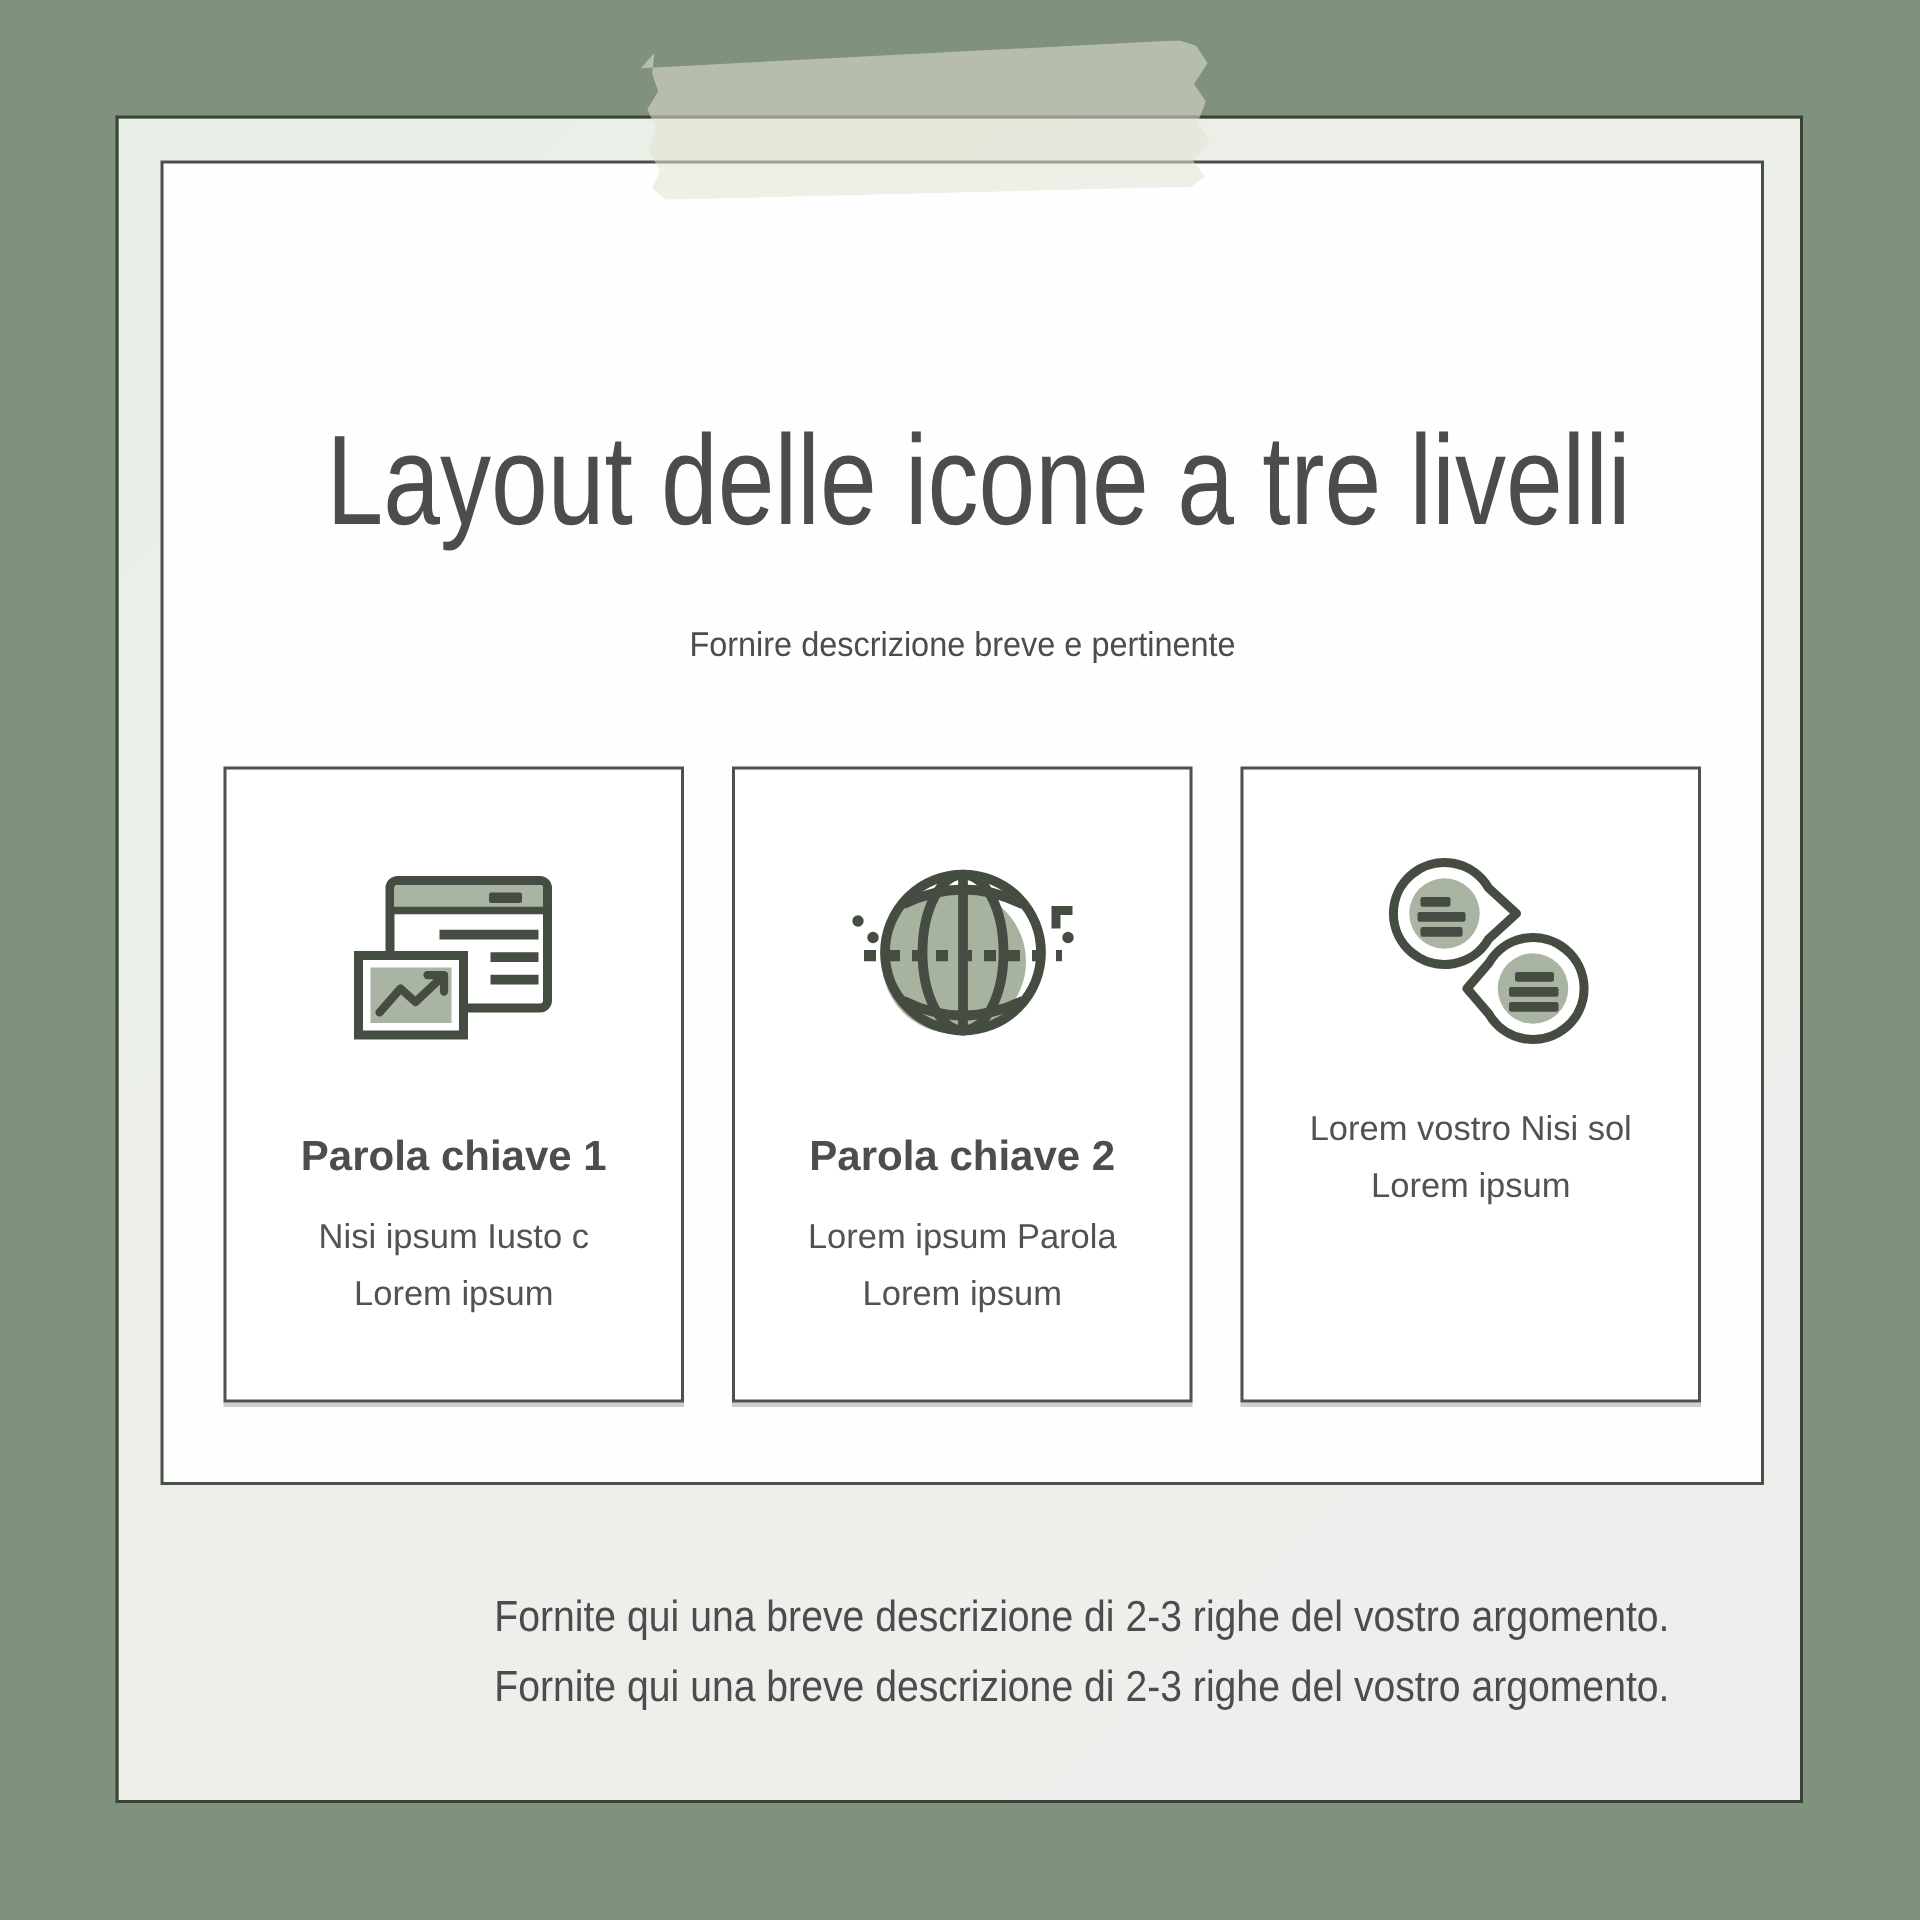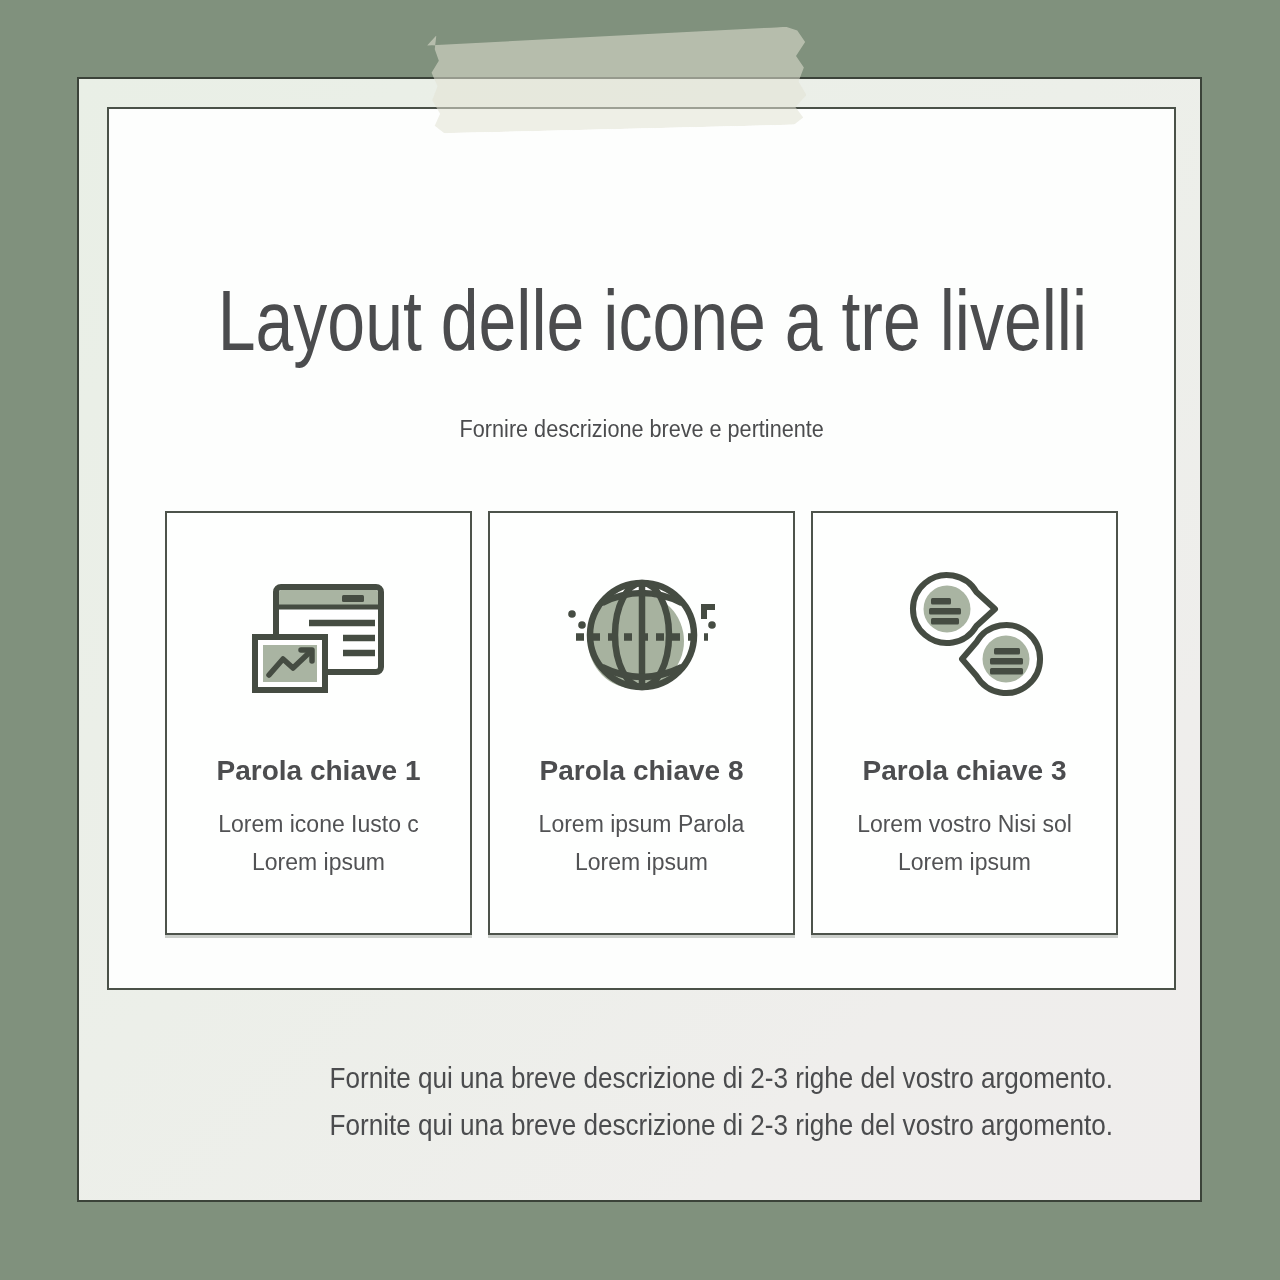--- a/index.html
+++ b/index.html
@@ -36,21 +36,21 @@
   }
   .title .squeeze{display:inline-block;transform:scaleX(.80);transform-origin:center;white-space:nowrap;}
   .subtitle{
     position:absolute;top:297px;left:0;right:0;text-align:center;
     font-size:23px;color:#4b4c4e;margin:10px;
   }
   .subtitle .squeeze{display:inline-block;transform:scaleX(.94);transform-origin:center;white-space:nowrap;}
   
   .cards-row{
     position:absolute;top:402px;left:0;right:0;
-    display:flex;justify-content:center;gap:16px;
+    display:flex;justify-content:center;gap:32px;
   }
   .card{
     width:307px;height:424px;box-sizing:border-box;
     border:2px solid #4d534b;background:#fefffe;
     box-shadow:0 3px 0 rgba(59,66,55,.25);
     display:flex;flex-direction:column;align-items:center;
   }
   .card .icon-wrap{margin-top:44px;width:160px;height:160px;}
   .card h3{
     margin:36px 0 0 0;font-size:28px;font-weight:700;color:#4c4d4f;line-height:36px;
@@ -106,42 +106,42 @@
               <path class="ln" d="M104,81 H136" stroke-width="6.5"></path>
               <path class="ln" d="M104,96 H136" stroke-width="6.5"></path>
               <rect x="16" y="80" width="70" height="53" fill="#ffffff" stroke="#454c42" stroke-width="6"></rect>
               <rect x="24" y="88" width="54" height="37" fill="#a9b4a2"></rect>
               <path class="ln" d="M30,118 L44,102 L54,111 L72,94" stroke-width="5.5" stroke-linecap="round" stroke-linejoin="round"></path>
               <path class="ln" d="M62,93 H73 V104" stroke-width="5.5" stroke-linecap="round" stroke-linejoin="round"></path>
             </svg>
           </div>
           <h3>Parola chiave 1</h3>
           <p>
-            <span>Lorem icone Iusto c</span>
+            <span>Nisi ipsum Iusto c</span>
             <span>Lorem ipsum</span>
           </p>
         </div>
 
         <div class="card">
           <div class="icon-wrap">
             <svg width="160" height="160" viewBox="0 0 160 160">
               <circle cx="74" cy="84" r="48" fill="#a7b29f"></circle>
               <circle class="ln" cx="80" cy="78" r="52" stroke-width="6.5"></circle>
               <path class="ln" d="M80,26 V130" stroke-width="6.5"></path>
               <ellipse class="ln" cx="80" cy="78" rx="27" ry="52" stroke-width="6.5"></ellipse>
               <path class="ln" d="M40,46 Q80,26 120,46" stroke-width="6.5"></path>
               <path class="ln" d="M40,110 Q80,130 120,110" stroke-width="6.5"></path>
               <path class="ln" d="M14,80 H146" stroke-width="7.5" stroke-dasharray="8 8"></path>
               <circle cx="10" cy="57" r="3.8" fill="#454c42"></circle>
               <circle cx="20" cy="68" r="3.8" fill="#454c42"></circle>
               <path class="ln" d="M142,62 V50 H153" stroke-width="6"></path>
               <circle cx="150" cy="68" r="3.8" fill="#454c42"></circle>
             </svg>
           </div>
-          <h3>Parola chiave 8</h3>
+          <h3>Parola chiave 2</h3>
           <p>
             <span>Lorem ipsum Parola</span>
             <span>Lorem ipsum</span>
           </p>
         </div>
 
         <div class="card">
           <div class="icon-wrap">
             <svg width="160" height="160" viewBox="0 0 160 160">
               <path d="M91.4,35 A34,34 0 1 0 91.4,69 L110,52 Z" fill="#ffffff" stroke="#454c42" stroke-width="6" stroke-linejoin="round"></path>
@@ -149,21 +149,20 @@
               <rect x="46" y="41" width="20" height="6.5" rx="1.5" fill="#454c42"></rect>
               <rect x="44" y="51" width="32" height="6.5" rx="1.5" fill="#454c42"></rect>
               <rect x="46" y="61" width="28" height="6.5" rx="1.5" fill="#454c42"></rect>
               <path d="M91.6,85 A34,34 0 1 1 91.6,119 L77,102 Z" fill="#ffffff" stroke="#454c42" stroke-width="6" stroke-linejoin="round"></path>
               <circle cx="121" cy="102" r="23.5" fill="#a9b4a2"></circle>
               <rect x="109" y="91" width="26" height="6.5" rx="1.5" fill="#454c42"></rect>
               <rect x="105" y="101" width="33" height="6.5" rx="1.5" fill="#454c42"></rect>
               <rect x="105" y="111" width="33" height="6.5" rx="1.5" fill="#454c42"></rect>
             </svg>
           </div>
-          <h3>Parola chiave 3</h3>
           <p>
             <span>Lorem vostro Nisi sol</span>
             <span>Lorem ipsum</span>
           </p>
         </div>
 
       </div>
     </div>
 
     <div class="footer">

